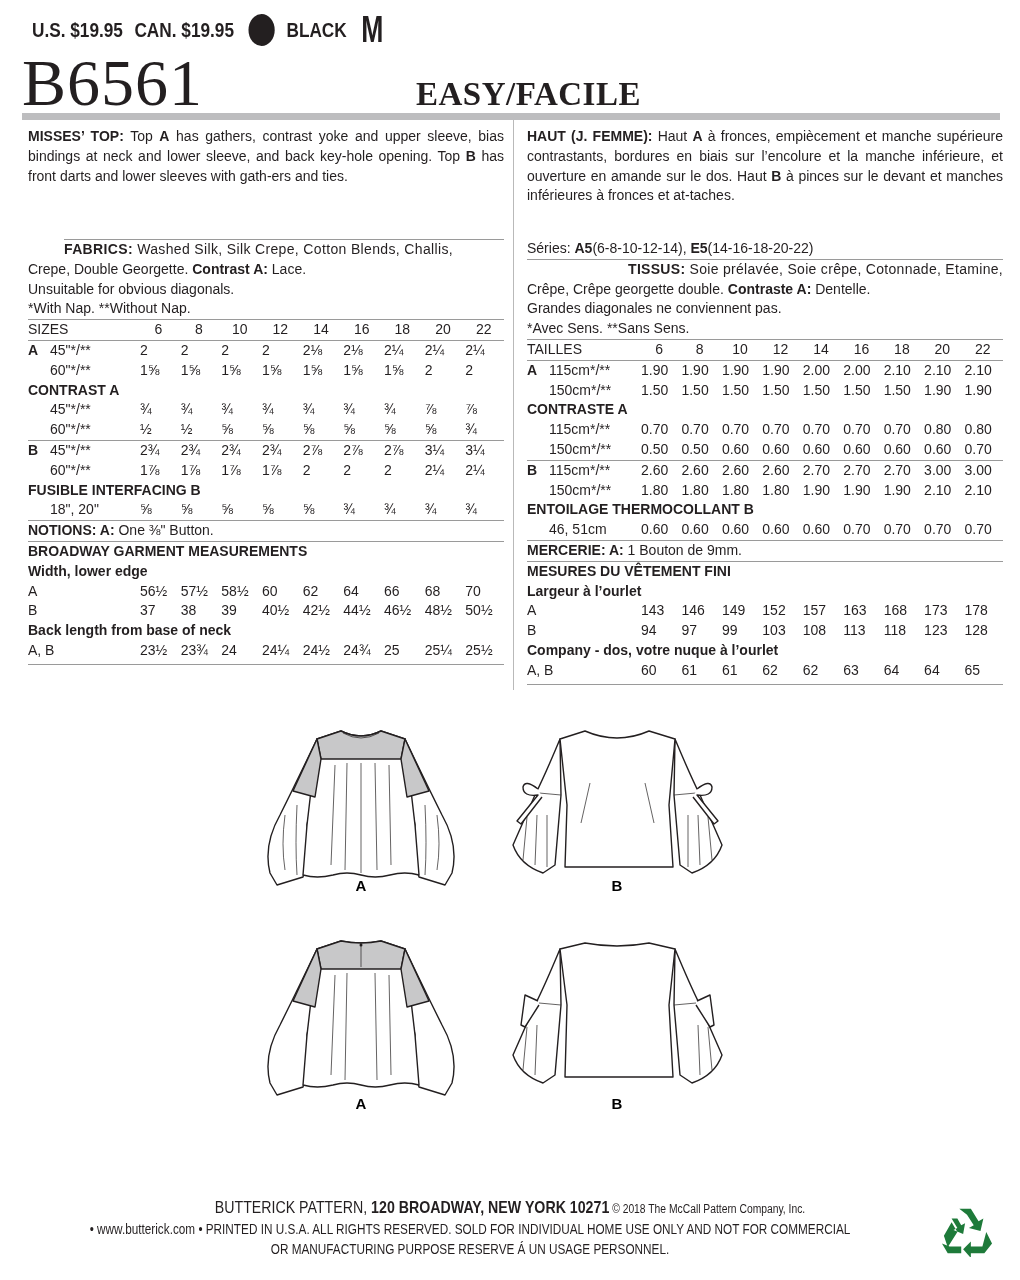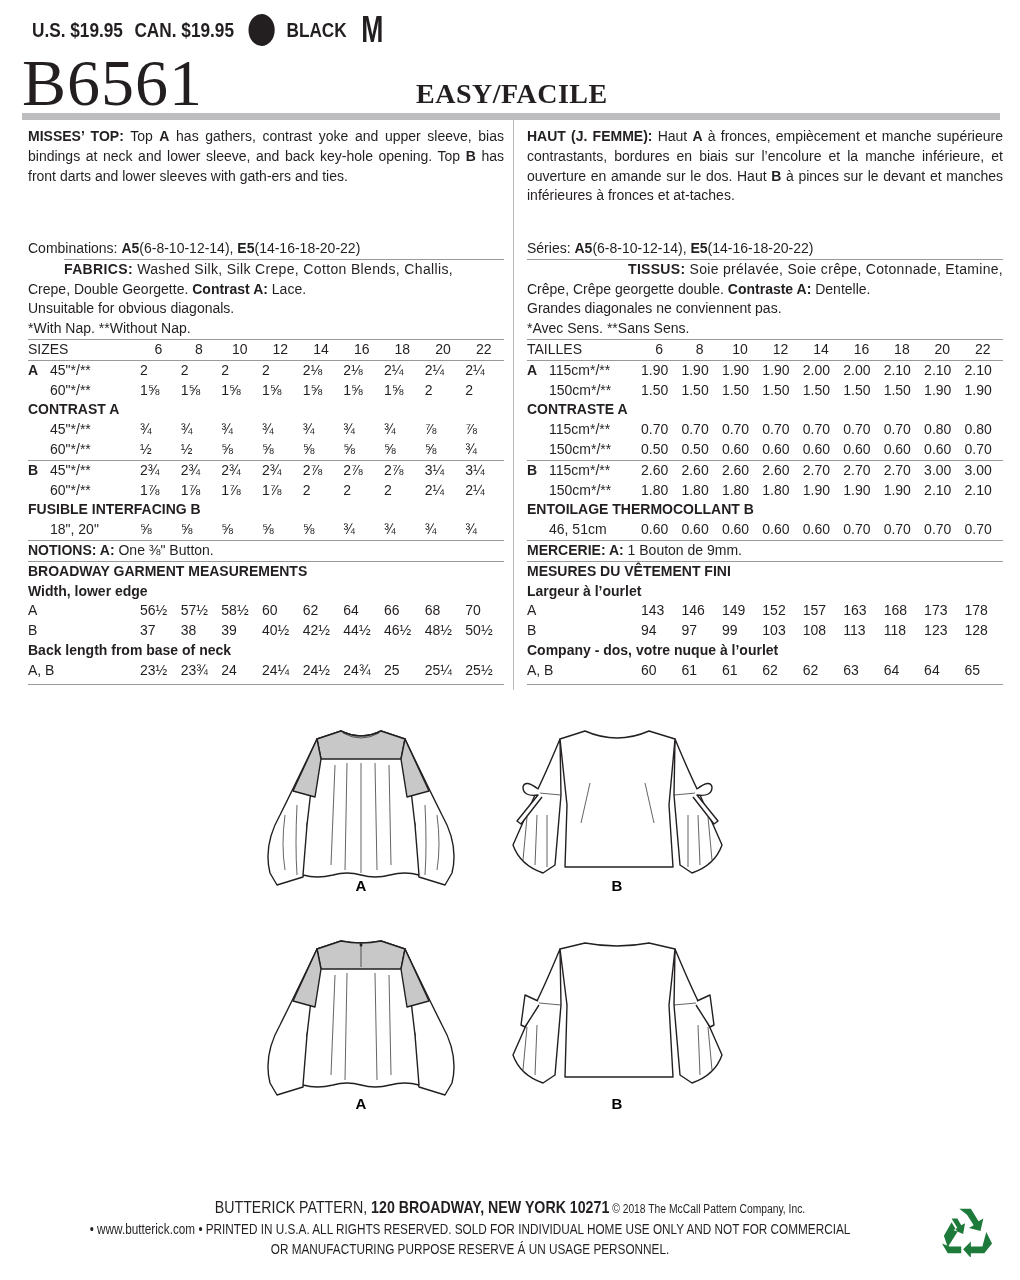--- a/index.html
+++ b/index.html
@@ -4,21 +4,21 @@
 <style>
   html, body { margin:0; padding:0; background:#fff; }
   body { width:1020px; height:1280px; position:relative; overflow:hidden; font-family:"Liberation Sans", sans-serif; color:#231f20; }
   .abs { position:absolute; }
   
   .price-line { left:32px; top:14px; font-family:"Liberation Sans Narrow","Liberation Sans", sans-serif; font-weight:bold; font-size:21px; letter-spacing:0px; transform:scaleX(0.82); transform-origin:left top; white-space:nowrap; display:flex; align-items:center; }
   .price-line span { margin-right:14px; }
   .dot { display:inline-block; width:32px; height:32px; border-radius:50%; background:#231f20; margin:0 18px 0 4px; }
   .size-letter { font-size:36px; line-height:30px; margin-left:2px; transform:scaleX(0.9); display:inline-block; }
   .pattern-no { left:22px; top:50px; font-family:"Liberation Serif", serif; font-size:66px; line-height:66px; letter-spacing:1px; }
-  .easy { left:416px; top:76px; font-family:"Liberation Serif", serif; font-weight:bold; font-size:28px; line-height:36px; letter-spacing:0.5px; }
+  .easy { left:416px; top:76px; font-family:"Liberation Serif", serif; font-weight:bold; font-size:33px; line-height:36px; letter-spacing:0.5px; }
   .topbar { left:22px; top:113px; width:978px; height:7px; background:#bdbdbf; }
   .vdivider { left:513px; top:120px; width:1px; height:570px; background:#b9b9b9; }
   
   .col { top:122px; width:476px; font-size:14px; line-height:19.8px; }
   .col.left { left:28px; }
   .col.right { left:527px; }
   .desc { text-align:justify; margin:5px 0 0 0; height:112px; }
   .desc b { font-weight:bold; }
   .rule { border-top:1px solid #9a9a9a; }
   .line { height:19.8px; white-space:nowrap; }
@@ -46,21 +46,20 @@
   <span>BLACK</span>
   <span class="size-letter">M</span>
 </div>
 <div class="abs pattern-no">B6561</div>
 <div class="abs easy">EASY/FACILE</div>
 <div class="abs topbar"></div>
 <div class="abs vdivider"></div>
 
 <div class="abs col left">
     <div class="desc"><b>MISSES’ TOP:</b> <span>Top </span><b>A</b><span> has gathers, contrast yoke and upper sleeve, bias bindings at neck and lower sleeve, and back key-hole opening. Top </span><b>B</b><span> has front darts and lower sleeves with gath-ers and ties.</span></div>
-    <div class="line"><span>Combinations: </span><b>A5</b><span>(6-8-10-12-14), </span><b>E5</b><span>(14-16-18-20-22)</span></div>
     <div class="line rule" style="letter-spacing: 0.35px; margin-left: 36px;"><b>FABRICS:</b><span> Washed Silk, Silk Crepe, Cotton Blends, Challis,</span></div>
     <div class="line"><span>Crepe, Double Georgette. </span><b>Contrast A:</b><span> Lace.</span></div>
     <div class="line">Unsuitable for obvious diagonals.</div>
     <div class="line">*With Nap. **Without Nap.</div>
     <div class="grid hdr rule">
       <div class="lab">SIZES</div>
       <div class="c">6</div>
       <div class="c">8</div>
       <div class="c">10</div>
       <div class="c">12</div>

